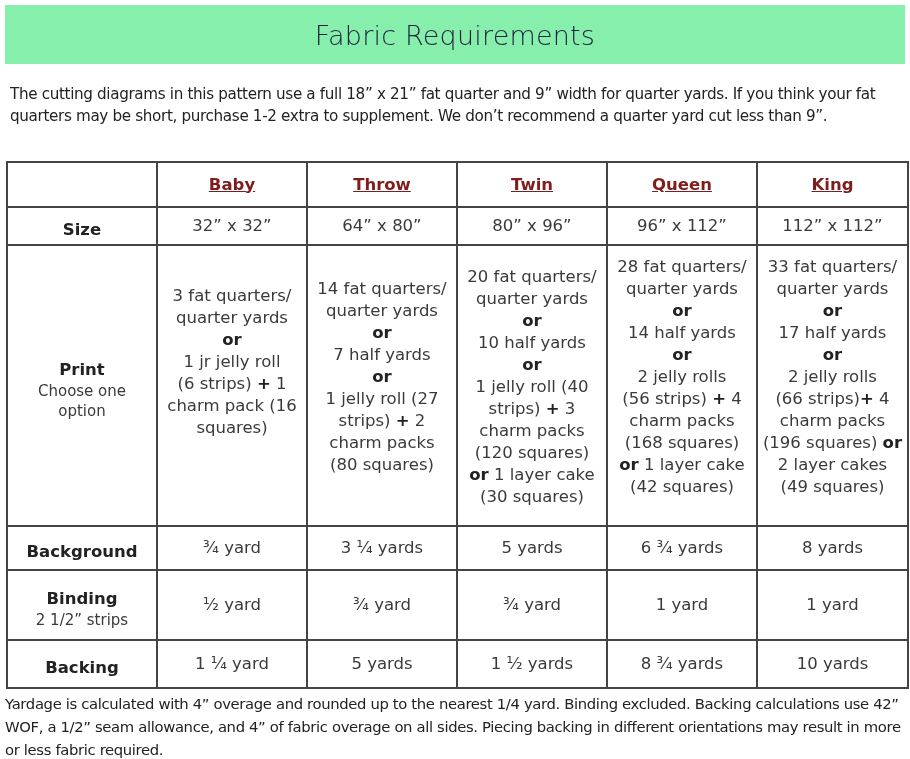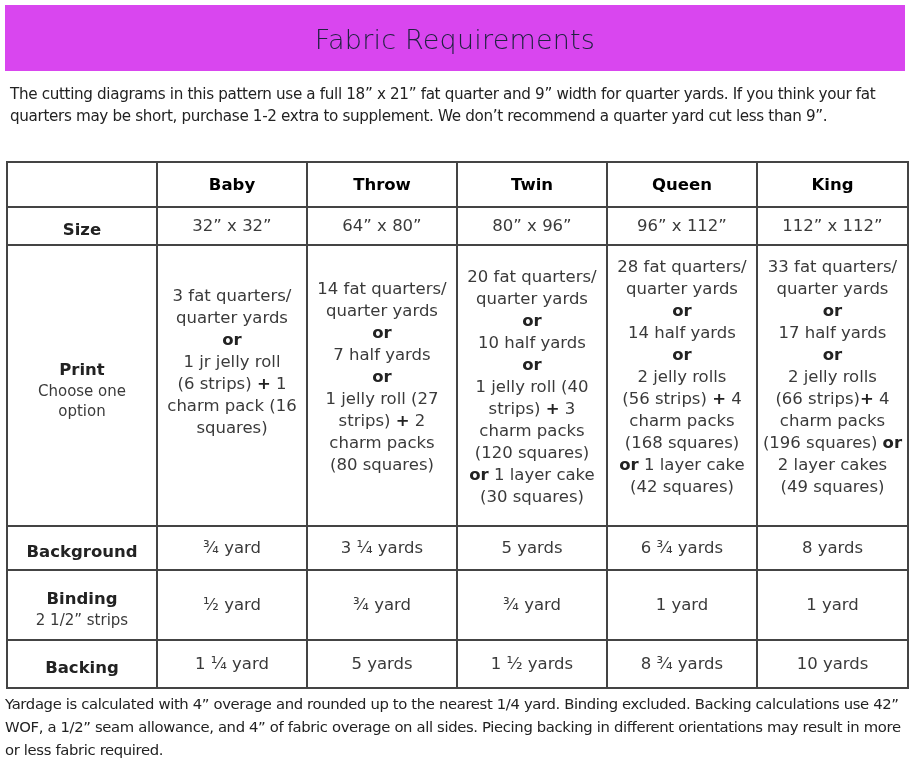--- a/index.html
+++ b/index.html
@@ -13,22 +13,22 @@
       position: relative;
       overflow: hidden;
       font-family: "DejaVu Sans", sans-serif;
       color: #2b2b2b;
     }
     .banner {
       position: absolute;
       left: 5px;
       top: 5px;
       width: 900px;
-      height: 66px;
-      background: #d946ef;
+      height: 59px;
+      background: #86efac;
       display: flex;
       align-items: center;
       justify-content: center;
     }
     .banner-title {
       font-family: "DejaVu Sans", sans-serif;
       font-weight: 300;
       font-size: 27px;
       color: #1f2240;
       letter-spacing: 0.2px;
@@ -57,22 +57,23 @@
       text-align: center;
       vertical-align: middle;
       padding: 0 2px;
       font-size: 16.5px;
       color: #3a3a3a;
       line-height: 22px;
       font-weight: normal;
     }
     table.req th {
       font-weight: bold;
-      color: #000000;
+      color: #7f1d1d;
       font-size: 16.5px;
+      text-decoration: underline;
     }
     .rowlabel {
       font-weight: bold;
       color: #222;
       display: block;
       margin-top: 8px;
     }
     .sublabel {
       display: block;
       font-size: 15px;

